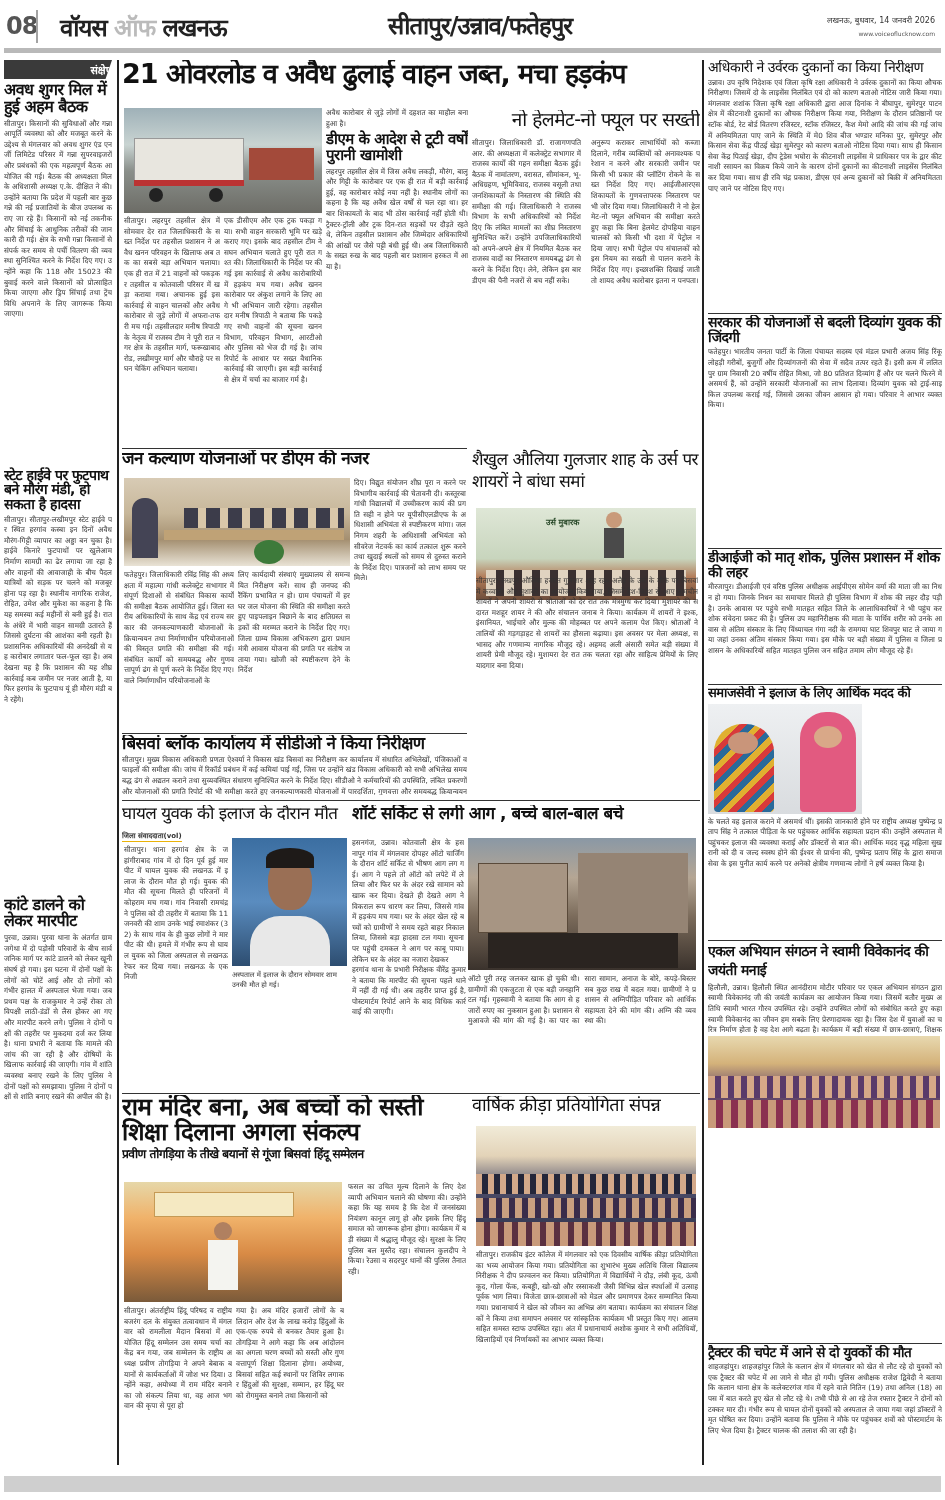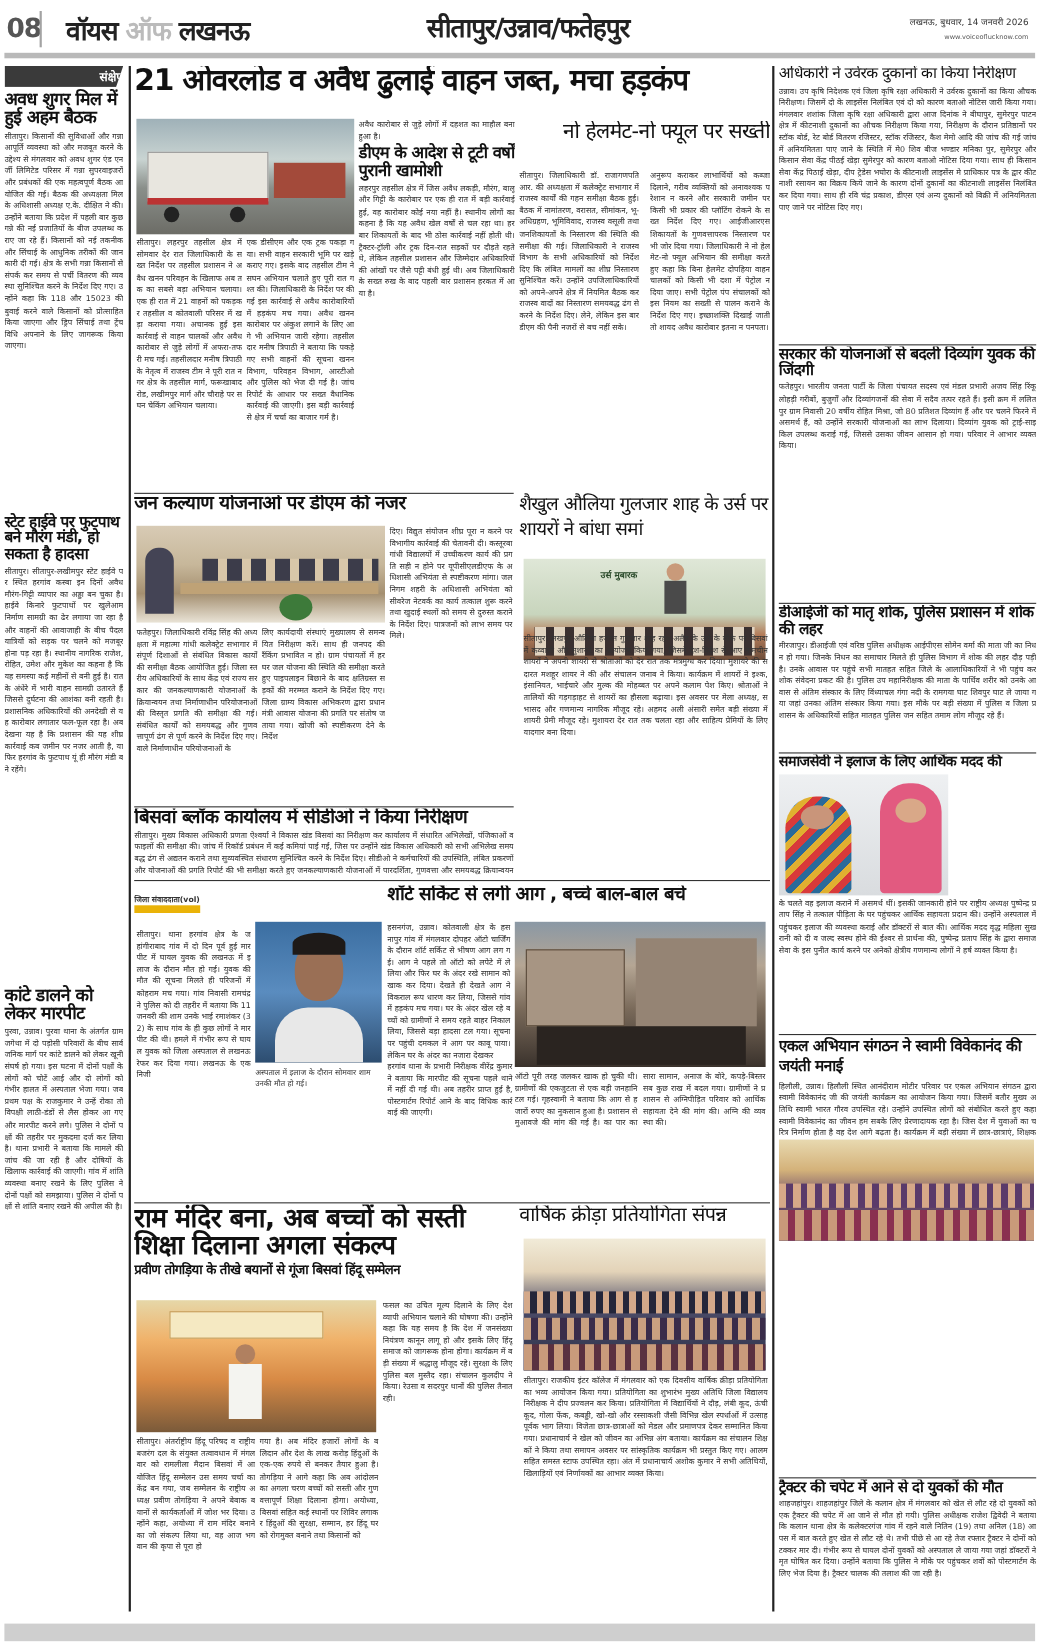--- a/index.html
+++ b/index.html
@@ -13,21 +13,21 @@
 .web{position:absolute;right:10px;top:30px;font-size:6px;color:#555}
 .rule{position:absolute;left:4px;top:48px;width:937px;height:5px;background:#b9b9b9}
 .bottom-bar{position:absolute;left:4px;top:1476px;width:937px;height:16px;background:#cfcfcf}
 .vline{position:absolute;background:#222;width:2px}
 .hline{position:absolute;background:#333;height:1px}
 .box{position:absolute;overflow:hidden}
 .h{font-weight:bold;line-height:1.05;color:#111;letter-spacing:-0.5px}
 .txt{font-size:7.2px;line-height:10.6px;color:#333;text-align:justify;word-break:break-all}
 .photo{position:absolute;overflow:hidden}
 .kicker{background:#3a3a3a;color:#fff;font-size:11px;font-weight:bold;text-align:right;padding:2px 0;clip-path:polygon(0 0,100% 0,94% 100%,0 100%)}
-.credit{font-size:7px;font-weight:bold;color:#333;border-bottom:7px solid #eab308;padding-bottom:1px;display:inline-block}
+.credit{font-size:7px;font-weight:bold;color:#333;border-bottom:1px solid #eab308;padding-bottom:1px;display:inline-block}
 .caption{font-size:7px;line-height:10px;color:#333}
 </style>
 </head>
 <body>
 
 <div class="masthead">
   <div class="pg">08</div>
   <div class="brand">
     <span>वॉयस</span>
     <span class="mid">ऑफ</span>
@@ -75,21 +75,21 @@
   <div class="txt">एक डीसीएम और एक ट्रक पकड़ा गया। सभी वाहन सरकारी भूमि पर खड़े कराए गए। इसके बाद तहसील टीम ने सघन अभियान चलाते हुए पूरी रात गश्त की। जिलाधिकारी के निर्देश पर की गई इस कार्रवाई से अवैध कारोबारियों में हड़कंप मच गया। अवैध खनन कारोबार पर अंकुश लगाने के लिए आगे भी अभियान जारी रहेगा। तहसीलदार मनीष त्रिपाठी ने बताया कि पकड़े गए सभी वाहनों की सूचना खनन विभाग, परिवहन विभाग, आरटीओ और पुलिस को भेज दी गई है। जांच रिपोर्ट के आधार पर सख्त वैधानिक कार्रवाई की जाएगी। इस बड़ी कार्रवाई से क्षेत्र में चर्चा का बाजार गर्म है।</div>
 </div>
 <div class="box" style="left:326px;top:108px;width:142px;height:336px">
   <div class="txt">अवैध कारोबार से जुड़े लोगों में दहशत का माहौल बना हुआ है।</div>
   <div class="h" style="font-size:15px;margin:3px 0">डीएम के आदेश से टूटी वर्षों पुरानी खामोशी</div>
   <div class="txt">लहरपुर तहसील क्षेत्र में जिस अवैध लकड़ी, मौरंग, बालू और गिट्टी के कारोबार पर एक ही रात में बड़ी कार्रवाई हुई, वह कारोबार कोई नया नहीं है। स्थानीय लोगों का कहना है कि यह अवैध खेल वर्षों से चल रहा था। हर बार शिकायतों के बाद भी ठोस कार्रवाई नहीं होती थी। ट्रैक्टर-ट्रॉली और ट्रक दिन-रात सड़कों पर दौड़ते रहते थे, लेकिन तहसील प्रशासन और जिम्मेदार अधिकारियों की आंखों पर जैसे पट्टी बंधी हुई थी। अब जिलाधिकारी के सख्त रुख के बाद पहली बार प्रशासन हरकत में आया है।</div>
 </div>
 
 <div class="box" style="left:472px;top:110px;width:228px;height:330px">
   <div class="h" style="font-size:19px;font-weight:normal;text-align:right">नो हेलमेट-नो फ्यूल पर सख्ती</div>
-  <div style="display:flex;gap:10px;margin-top:25px">
+  <div style="display:flex;gap:10px;margin-top:8px">
     <div class="txt" style="flex:1;height:300px;overflow:hidden">सीतापुर। जिलाधिकारी डॉ. राजागणपति आर. की अध्यक्षता में कलेक्ट्रेट सभागार में राजस्व कार्यों की गहन समीक्षा बैठक हुई। बैठक में नामांतरण, वरासत, सीमांकन, भू-अधिग्रहण, भूमिविवाद, राजस्व वसूली तथा जनशिकायतों के निस्तारण की स्थिति की समीक्षा की गई। जिलाधिकारी ने राजस्व विभाग के सभी अधिकारियों को निर्देश दिए कि लंबित मामलों का शीघ्र निस्तारण सुनिश्चित करें। उन्होंने उपजिलाधिकारियों को अपने-अपने क्षेत्र में नियमित बैठक कर राजस्व वादों का निस्तारण समयबद्ध ढंग से करने के निर्देश दिए। लेने, लेकिन इस बार डीएम की पैनी नजरों से बच नहीं सके।</div>
     <div class="txt" style="flex:1;height:300px;overflow:hidden">अनुरूप कराकर लाभार्थियों को कब्जा दिलाने, गरीब व्यक्तियों को अनावश्यक परेशान न करने और सरकारी जमीन पर किसी भी प्रकार की प्लॉटिंग रोकने के सख्त निर्देश दिए गए। आईजीआरएस शिकायतों के गुणवत्तापरक निस्तारण पर भी जोर दिया गया। जिलाधिकारी ने नो हेलमेट-नो फ्यूल अभियान की समीक्षा करते हुए कहा कि बिना हेलमेट दोपहिया वाहन चालकों को किसी भी दशा में पेट्रोल न दिया जाए। सभी पेट्रोल पंप संचालकों को इस नियम का सख्ती से पालन कराने के निर्देश दिए गए। इच्छाशक्ति दिखाई जाती तो शायद अवैध कारोबार इतना न पनपता।</div>
   </div>
 </div>
 
 <div class="hline" style="left:122px;top:448px;width:345px"></div>
 
 <div class="box" style="left:122px;top:450px;width:345px;height:280px">
   <div class="h" style="font-size:17px">जन कल्याण योजनाओं पर डीएम की नजर</div>
 </div>
@@ -125,20 +125,21 @@
 <div class="hline" style="left:122px;top:733px;width:345px"></div>
 
 <div class="box" style="left:122px;top:735px;width:345px;height:60px">
   <div class="h" style="font-size:17px">बिसवां ब्लॉक कार्यालय में सीडीओ ने किया निरीक्षण</div>
   <div class="txt" style="margin-top:2px;height:42px;overflow:hidden">सीतापुर। मुख्य विकास अधिकारी प्रणता ऐश्वर्या ने विकास खंड बिसवां का निरीक्षण कर कार्यालय में संधारित अभिलेखों, पंजिकाओं व फाइलों की समीक्षा की। जांच में रिकॉर्ड प्रबंधन में कई कमियां पाई गईं, जिस पर उन्होंने खंड विकास अधिकारी को सभी अभिलेख समयबद्ध ढंग से अद्यतन कराने तथा सुव्यवस्थित संधारण सुनिश्चित करने के निर्देश दिए। सीडीओ ने कर्मचारियों की उपस्थिति, लंबित प्रकरणों और योजनाओं की प्रगति रिपोर्ट की भी समीक्षा करते हुए जनकल्याणकारी योजनाओं में पारदर्शिता, गुणवत्ता और समयबद्ध क्रियान्वयन पर विशेष जोर दिया।</div>
 </div>
 
 <div class="hline" style="left:122px;top:800px;width:578px"></div>
 
 <div class="box" style="left:122px;top:805px;width:345px;height:285px">
+  <div class="h" style="font-size:17px;font-weight:normal">घायल युवक की इलाज के दौरान मौत</div>
   <div class="credit" style="margin-top:5px">जिला संवाददाता(vol)</div>
 </div>
 <div class="box" style="left:124px;top:845px;width:104px;height:245px">
   <div class="txt">सीतापुर। थाना हरगांव क्षेत्र के जहांगीराबाद गांव में दो दिन पूर्व हुई मारपीट में घायल युवक की लखनऊ में इलाज के दौरान मौत हो गई। युवक की मौत की सूचना मिलते ही परिजनों में कोहराम मच गया। गांव निवासी रामचंद्र ने पुलिस को दी तहरीर में बताया कि 11 जनवरी की शाम उनके भाई रमाशंकर (32) के साथ गांव के ही कुछ लोगों ने मारपीट की थी। हमले में गंभीर रूप से घायल युवक को जिला अस्पताल से लखनऊ रेफर कर दिया गया। लखनऊ के एक निजी</div>
 </div>
 <div class="photo" style="left:232px;top:838px;width:115px;height:128px;background:linear-gradient(180deg,#3b6ea1 0%,#5a8cbf 50%,#2d4d70 100%)">
   <div style="position:absolute;left:36px;top:18px;width:44px;height:54px;border-radius:45%;background:#9a6f55"></div>
   <div style="position:absolute;left:34px;top:10px;width:48px;height:20px;border-radius:50% 50% 0 0;background:#1e1a18"></div>
   <div style="position:absolute;left:18px;top:78px;width:80px;height:50px;background:#e8e8e8;border-radius:30px 30px 0 0"></div>
 </div>

